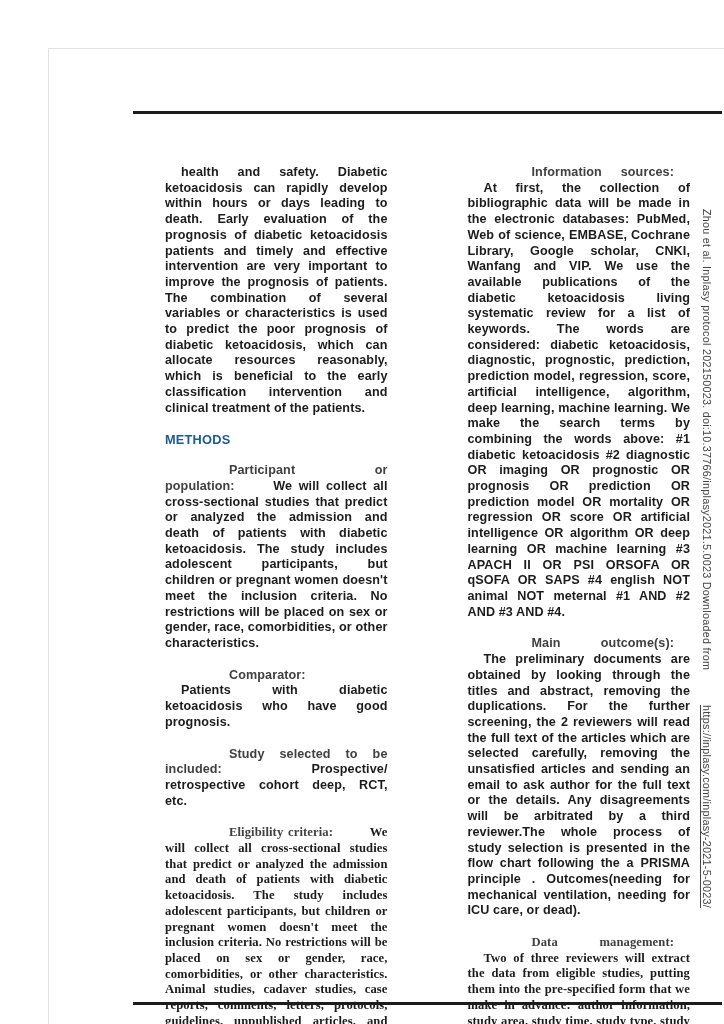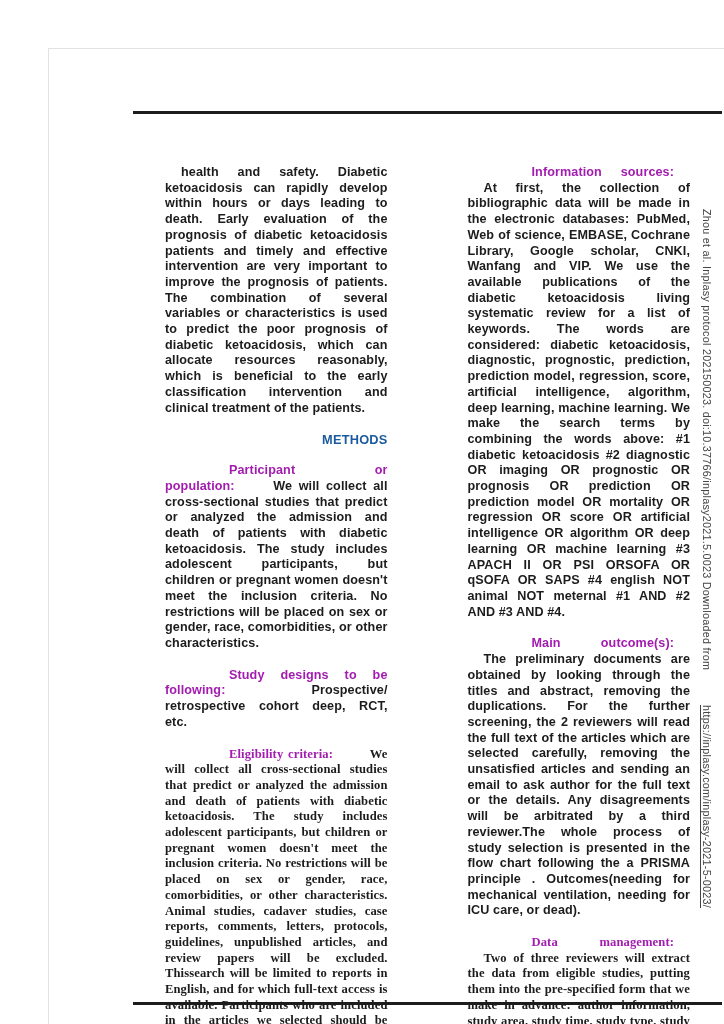--- a/index.html
+++ b/index.html
@@ -24,24 +24,24 @@
   }
   .col { width: 287px; }
   .para {
     font-size: 12.6px; line-height: 15.7px;
     font-weight: bold; color: #1c1c1c;
     text-align: justify;
     margin-bottom: 15px;
     letter-spacing: 0.1px;
   }
   .para:last-child { margin-bottom: 0; font-family: Liberation Serif, serif; }
-  .lead { color: #a21caf; padding-left: 48px; }
+  .lead { color: #404040; padding-left: 48px; }
   .section-heading {
     color: #1b5a9e; font-size: 12.8px; font-weight: bold;
-    margin-bottom: 15px; letter-spacing: 0.2px; text-align: right;
+    margin-bottom: 15px; letter-spacing: 0.2px;
   }
   .sidebar-citation {
     position: absolute; top: 128px; right: 10px;
     writing-mode: vertical-rl;
     font-size: 10.8px; color: #444444;
     letter-spacing: 0.25px;
     white-space: nowrap;
   }
   .sidebar-citation .link { text-decoration: underline; color: #444444; }
   .bottom-rule {
@@ -74,22 +74,23 @@
   <div class="content">
 
     <div class="col">
       <p class="para"><span>health and safety. Diabetic ketoacidosis can rapidly develop within hours or days leading to death. Early evaluation of the prognosis of diabetic ketoacidosis patients and timely and effective intervention are very important to improve the prognosis of patients. The combination of several variables or characteristics is used to predict the poor prognosis of diabetic ketoacidosis, which can allocate resources reasonably, which is beneficial to the early classification intervention and clinical treatment of the patients.</span></p>
 
       <div class="section-heading">METHODS</div>
 
       <p class="para"><span class="lead">Participant or population:</span> <span>We will collect all cross-sectional studies that predict or analyzed the admission and death of patients with diabetic ketoacidosis. The study includes adolescent participants, but children or pregnant women doesn't meet the inclusion criteria. No restrictions will be placed on sex or gender, race, comorbidities, or other characteristics.</span></p>
 
 
+      <p class="para"><span class="lead">Comparator:</span> <span>Patients with diabetic ketoacidosis who have good prognosis.</span></p>
 
-      <p class="para"><span class="lead">Study designs to be following:</span> <span>Prospective/ retrospective cohort deep, RCT, etc.</span></p>
+      <p class="para"><span class="lead">Study selected to be included:</span> <span>Prospective/ retrospective cohort deep, RCT, etc.</span></p>
 
       <p class="para"><span class="lead">Eligibility criteria:</span> <span>We will collect all cross-sectional studies that predict or analyzed the admission and death of patients with diabetic ketoacidosis. The study includes adolescent participants, but children or pregnant women doesn't meet the inclusion criteria. No restrictions will be placed on sex or gender, race, comorbidities, or other characteristics. Animal studies, cadaver studies, case reports, comments, letters, protocols, guidelines, unpublished articles, and review papers will be excluded. Thissearch will be limited to reports in English, and for which full-text access is available. Participants who are included in the articles we selected should be diagnosed with diabetic ketoacidosis.</span></p>
     </div>
 
     <div class="col">
       <p class="para"><span class="lead">Information sources:</span> <span>At first, the collection of bibliographic data will be made in the electronic databases: PubMed, Web of science, EMBASE, Cochrane Library, Google scholar, CNKI, Wanfang and VIP. We use the available publications of the diabetic ketoacidosis living systematic review for a list of keywords. The words are considered: diabetic ketoacidosis, diagnostic, prognostic, prediction, prediction model, regression, score, artificial intelligence, algorithm, deep learning, machine learning. We make the search terms by combining the words above: #1 diabetic ketoacidosis #2 diagnostic OR imaging OR prognostic OR prognosis OR prediction OR prediction model OR mortality OR regression OR score OR artificial intelligence OR algorithm OR deep learning OR machine learning #3 APACH II OR PSI ORSOFA OR qSOFA OR SAPS #4 english NOT animal NOT meternal #1 AND #2 AND #3 AND #4.</span></p>
 
       <p class="para"><span class="lead">Main outcome(s):</span> <span>The preliminary documents are obtained by looking through the titles and abstract, removing the duplications. For the further screening, the 2 reviewers will read the full text of the articles which are selected carefully, removing the unsatisfied articles and sending an email to ask author for the full text or the details. Any disagreements will be arbitrated by a third reviewer.The whole process of study selection is presented in the flow chart following the a PRISMA principle . Outcomes(needing for mechanical ventilation, needing for ICU care, or dead).</span></p>
 
       <p class="para"><span class="lead">Data management:</span> <span>Two of three reviewers will extract the data from eligible studies, putting them into the pre-specified form that we make in advance: author information, study area, study time, study type, study design, setting of study, sample size, participant characteristics, primary and secondary outcomes(needing for mechanical ventilation, needing for ICU care, or dead), AUC(Area Under Curve). Another researcher will solve the divergence between the first two reviewers.</span></p>

